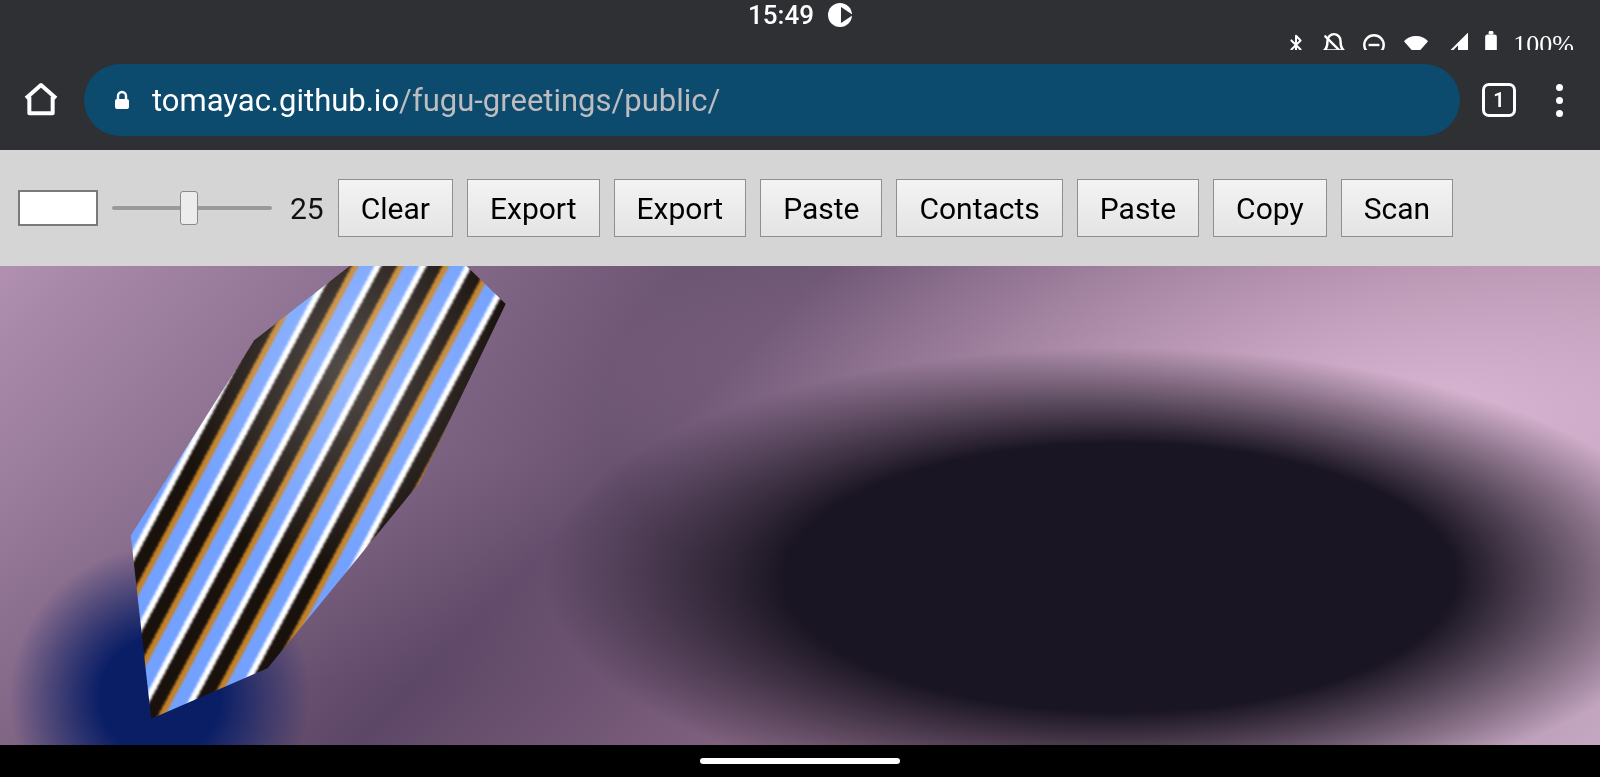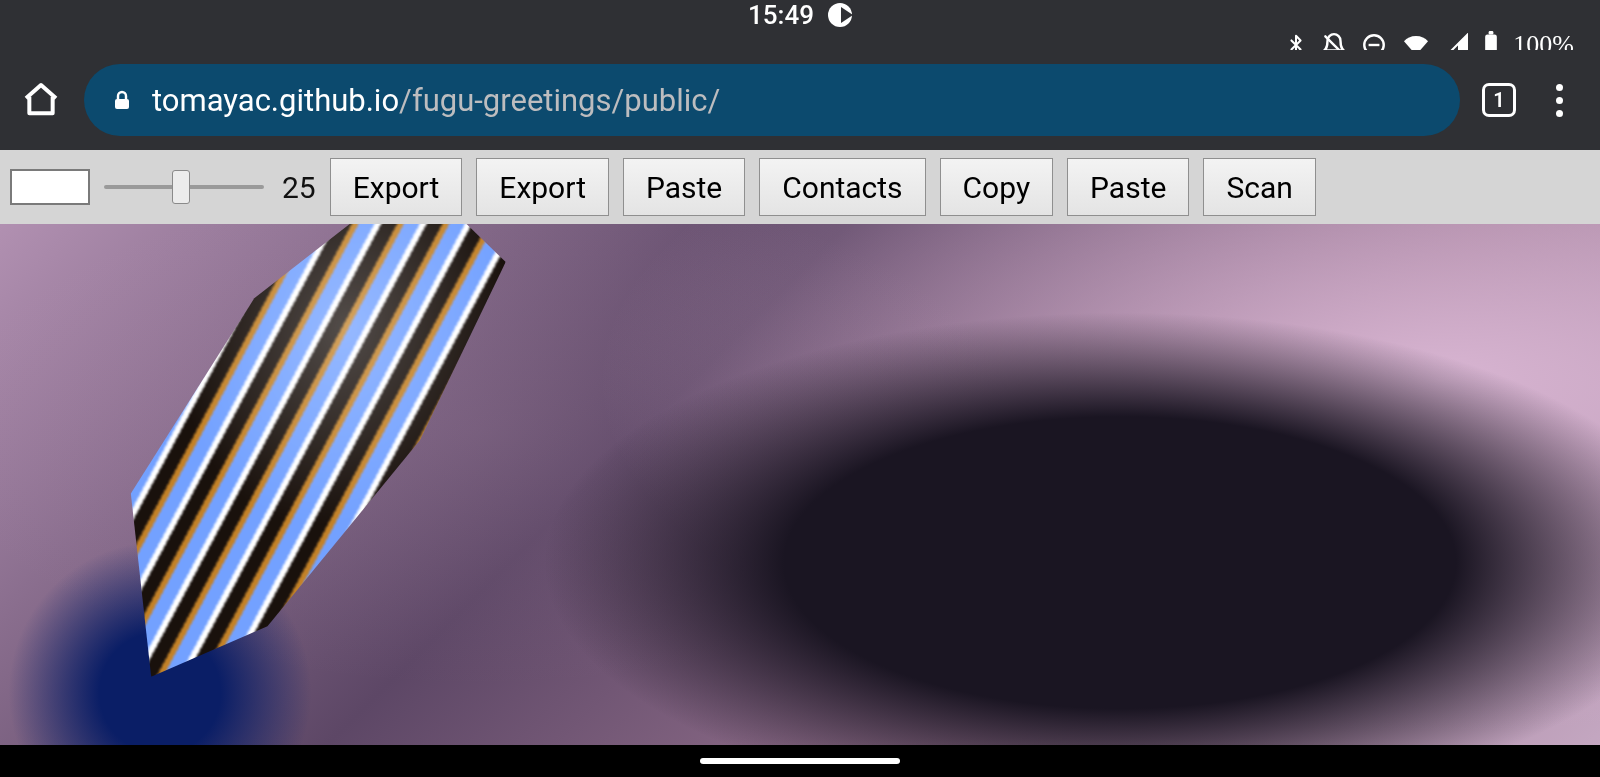--- a/index.html
+++ b/index.html
@@ -67,25 +67,25 @@
     border: 3px solid #fff;
     border-radius: 7px;
     display:flex; align-items:center; justify-content:center;
     color:#fff; font-size:20px; font-weight:600;
   }
   .menu-btn { width:42px; display:flex; flex-direction:column; align-items:center; gap:6px; }
   .menu-btn span { width:7px; height:7px; border-radius:50%; background:#fff; }
 
   
   .app-toolbar {
-    height: 74px;
+    height: 116px;
     background: #d5d5d5;
     display: flex;
     align-items: center;
-    padding: 0 10px;
+    padding: 0 18px;
     gap: 14px;
     font-size: 30px;
     color: #111;
   }
   .color-swatch {
     width: 80px; height: 36px;
     background: #fff;
     border: 2px solid #7a7a7a;
   }
   .slider-wrap { position: relative; width: 160px; height: 36px; display: flex; align align-items: center; }
@@ -228,26 +228,27 @@
 
 <div class="app-toolbar">
   <div class="color-swatch"></div>
 
   <div class="slider-wrap">
     <div class="slider-track"></div>
     <div class="slider-thumb"></div>
   </div>
   <span class="slider-value">25</span>
 
+  <button class="tool-btn">Clear</button>
   <button class="tool-btn">Export</button>
   <button class="tool-btn">Export</button>
   <button class="tool-btn">Paste</button>
   <button class="tool-btn">Contacts</button>
+  <button class="tool-btn">Paste</button>
   <button class="tool-btn">Copy</button>
-  <button class="tool-btn">Paste</button>
   <button class="tool-btn">Scan</button>
 </div>
 
 <div class="canvas-area">
   <div class="fish"></div>
 </div>
 
 <div class="nav-bar">
   <div class="nav-pill"></div>
 </div>

